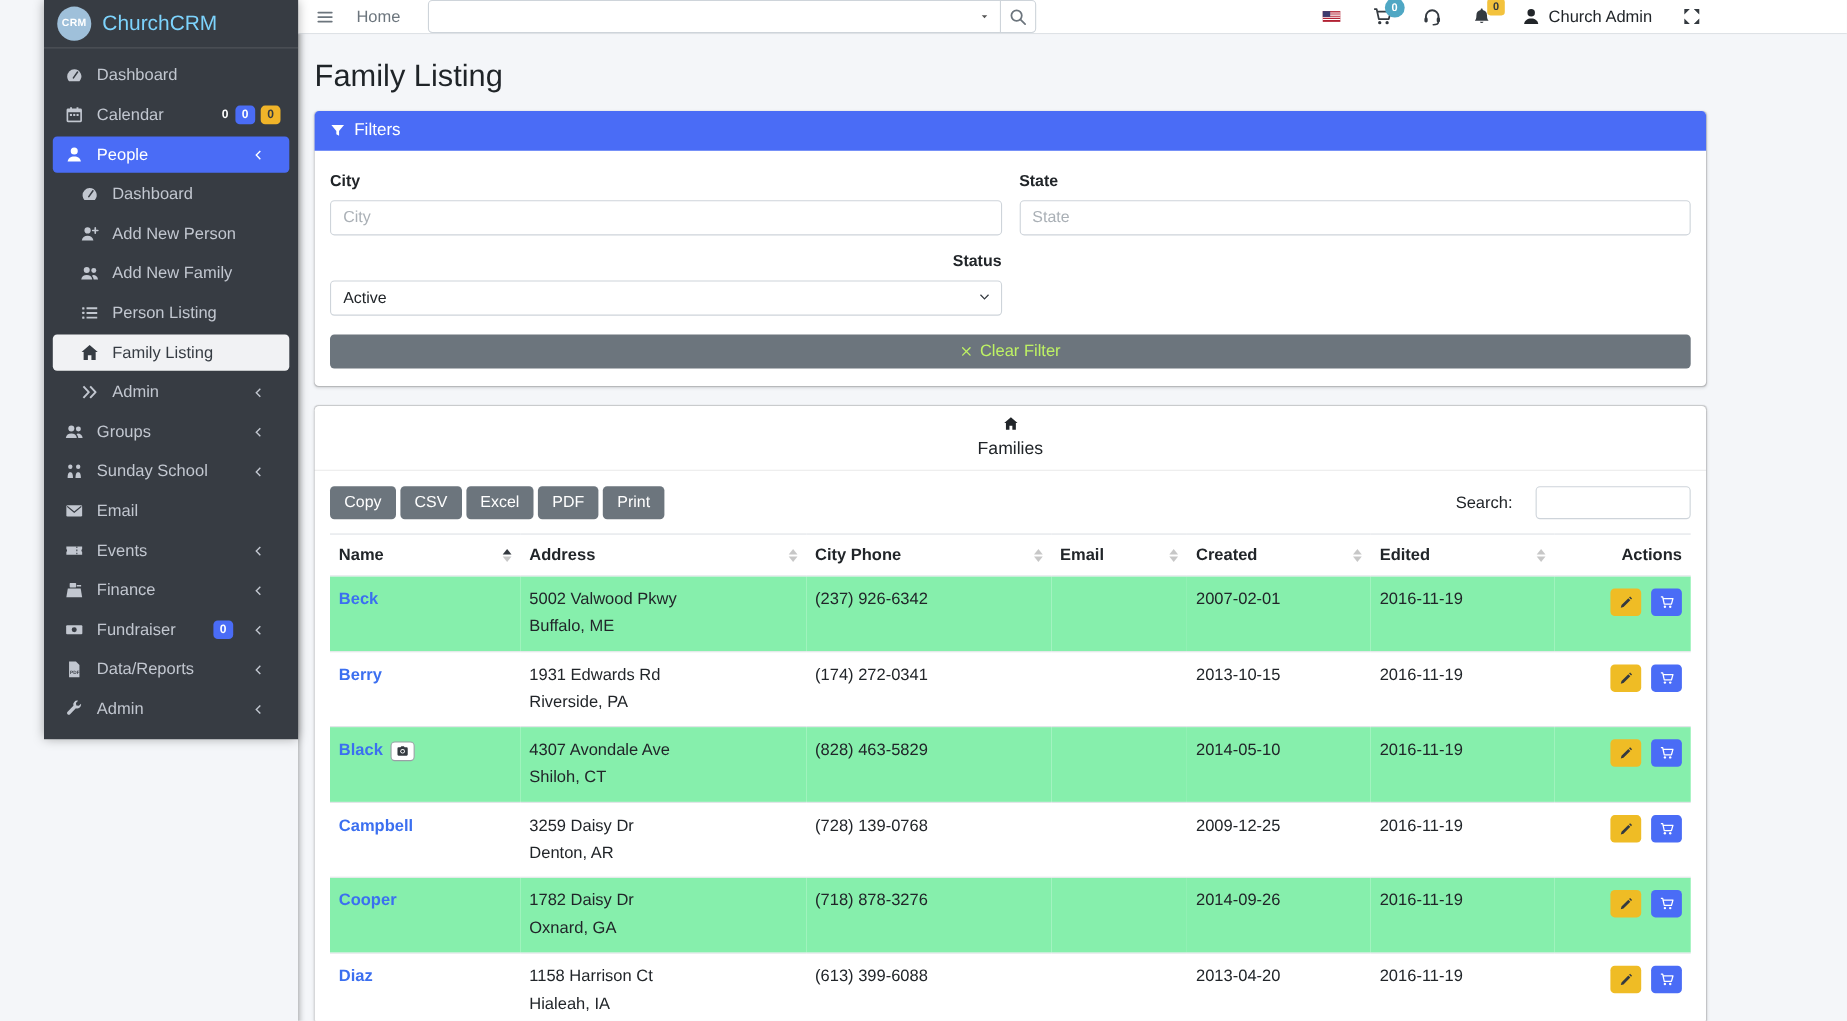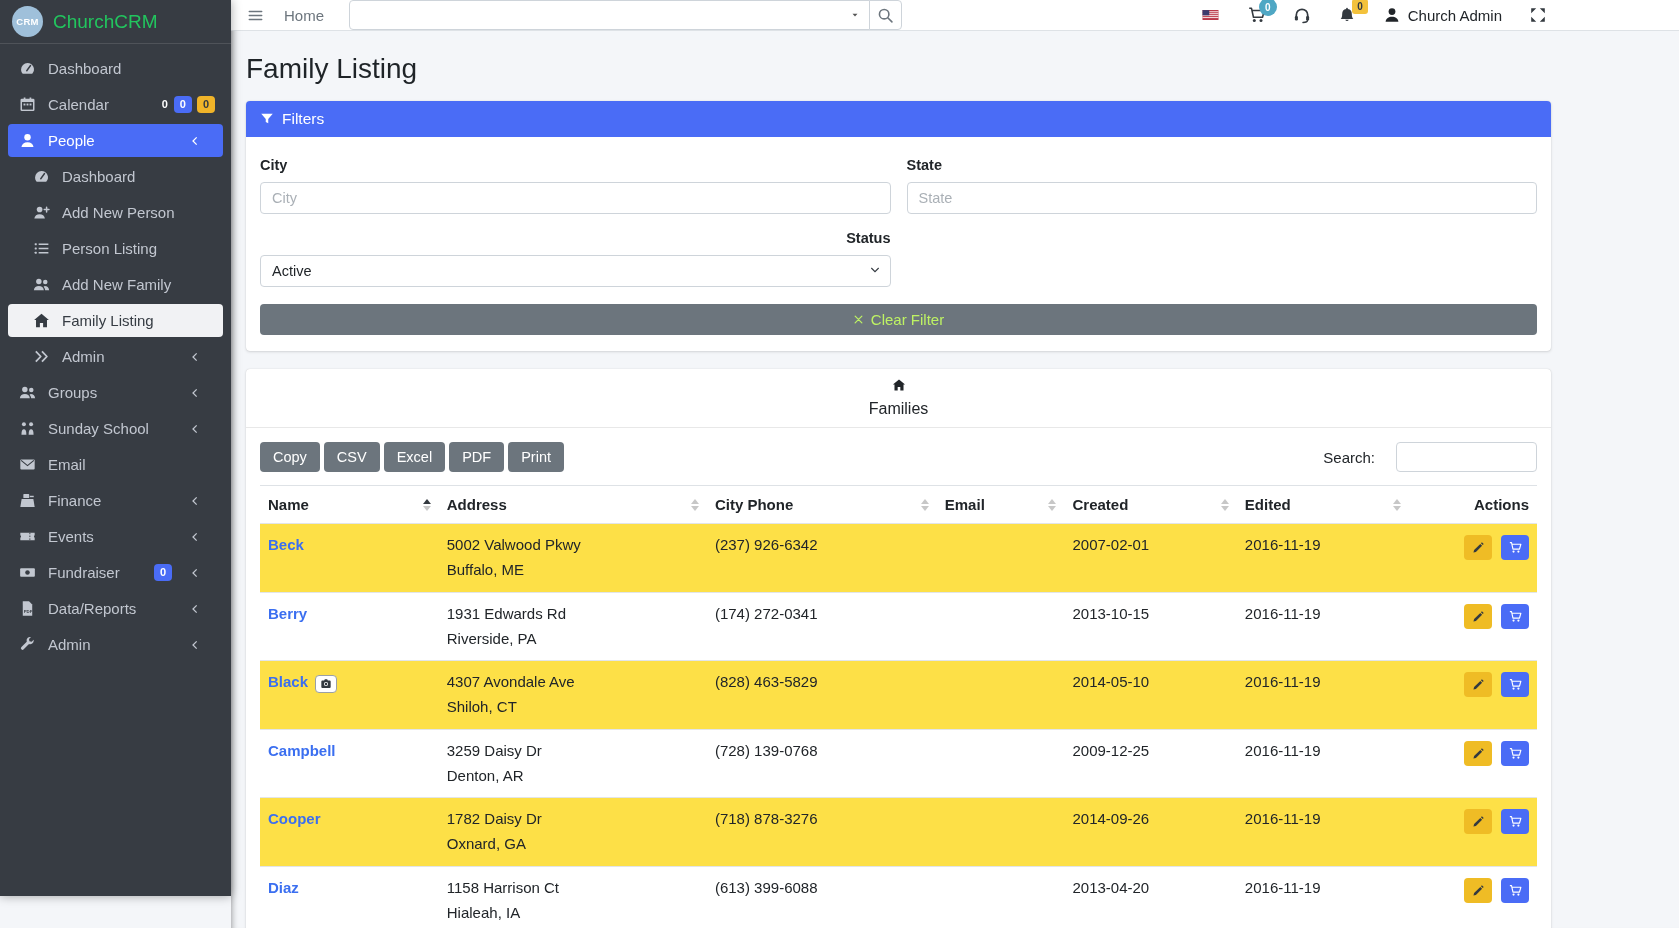--- a/index.html
+++ b/index.html
@@ -5,28 +5,28 @@
   * { box-sizing: border-box; }
   html,body { margin:0; padding:0; }
   body {
     width:1679px; height:928px; overflow:hidden;
     font-family:"Liberation Sans", sans-serif;
     background:#f4f6f9; color:#212529; font-size:15px;
   }
   .layout { display:flex; width:1679px; height:928px; }
 
   
-  .sidebar { width:231px; min-width:231px; background:#373c43; height:896px;
-             box-shadow:0 0 10px rgba(0,0,0,.35); z-index:5; }
+  .sidebar { width:231px; min-width:231px; background:#373c43; height:672px;
+             box-shadow:0 0 10px rgba(0,0,0,.35); z-index:5;margin-left:40px; }
   .brand { height:44px; display:flex; align-items:center; gap:10px; padding:0 12px;
            border-bottom:1px solid rgba(255,255,255,.12); cursor:pointer; }
   .brand-logo { width:31px; height:31px; border-radius:50%; background:#9fc0da; color:#fff;
                 font-size:9.5px; font-weight:bold; display:flex; align-items:center; justify-content:center;
                 letter-spacing:.3px; }
-  .brand-name { color:#22c55e; font-size:19px; font-weight:400; }
+  .brand-name { color:#7dd3fc; font-size:19px; font-weight:400; }
   .nav { padding:8px; }
   .nav-item { display:flex; align-items:center; color:#c2c7d0; padding:8px 8px; margin-bottom:3px;
               border-radius:4px; text-decoration:none; cursor:pointer; font-size:15px; }
   .nav-item .icon { width:23px; margin-right:9px; display:flex; justify-content:center; color:#c2c7d0; }
   .nav-item.sub { padding-left:22px; }
   .nav-item.active { background:#4a6cf6; color:#fff; }
   .nav-item.active .icon { color:#fff; }
   .nav-item.active-light { background:#f1f2f4; color:#363c43; }
   .nav-item.active-light .icon { color:#363c43; }
   .nav-right { margin-left:auto; display:flex; align-items:center; gap:5px; }
@@ -99,21 +99,21 @@
   thead th.th-actions { text-align:right; padding-right:8px; cursor:default; }
   .sort { position:absolute; right:8px; top:50%; transform:translateY(-50%); display:flex;
           flex-direction:column; gap:2px; }
   .s-up { width:0; height:0; border-left:4px solid transparent; border-right:4px solid transparent;
           border-bottom:5px solid rgba(0,0,0,.22); }
   .s-down { width:0; height:0; border-left:4px solid transparent; border-right:4px solid transparent;
             border-top:5px solid rgba(0,0,0,.22); }
   .sort-asc .s-up { border-bottom-color:#343a40; }
   tbody td { padding:11px 8px; vertical-align:top; line-height:1.35; }
   tbody tr { border-top:1px solid #e2e5e8; }
-  tbody tr.stripe { background:#fde047; }
+  tbody tr.stripe { background:#86efac; }
   .name-link { color:#3b6ff0; font-weight:bold; text-decoration:none; cursor:pointer; }
   .photo-chip { display:inline-flex; align-items:center; border:1px solid #9aa0a6; border-radius:4px;
                 padding:2px 4px; margin-left:7px; vertical-align:-3px; color:#343a40; cursor:pointer;
                 background:#fff; }
   .addr-line2 { margin-top:5px; }
   .action-btns { display:flex; gap:9px; justify-content:flex-end; }
   .abtn { width:28px; height:25px; border:none; border-radius:4px; display:flex; align-items:center;
           justify-content:center; cursor:pointer; padding:0; }
   .btn-edit { background:#efbc25; color:#343a40; }
   .btn-cart { background:#4a6cf6; color:#fff; }
@@ -202,76 +202,76 @@
               <path d="M1.4 15.4c.4-3 2.6-4.5 5.6-4.5s5.2 1.5 5.6 4.5z" fill="currentColor"></path>
               <path d="M14.4 3.4v5M11.9 5.9h5" stroke="currentColor" stroke-width="1.6" stroke-linecap="round"></path>
             </svg>
           </span>
           <span>Add New Person</span>
           <span class="nav-right"></span>
         </a>
         <a class="nav-item sub">
           <span class="icon ">
             <svg viewBox="0 0 18 18" aria-hidden="true">
+              <circle cx="6.2" cy="5.8" r="2.9" fill="currentColor"></circle>
+              <path d="M.9 15c.4-2.9 2.4-4.3 5.3-4.3s4.9 1.4 5.3 4.3z" fill="currentColor"></path>
+              <circle cx="13" cy="6.3" r="2.4" fill="currentColor"></circle>
+              <path d="M12.4 10.7c2.5.1 4.3 1.5 4.7 4.3h-4.2a6.3 6.3 0 0 0-1.7-3.6z" fill="currentColor"></path>
+            </svg>
+          </span>
+          <span>Add New Family</span>
+          <span class="nav-right"></span>
+        </a>
+        <a class="nav-item sub">
+          <span class="icon ">
+            <svg viewBox="0 0 18 18" aria-hidden="true">
               <rect x="1.8" y="3.4" width="2.2" height="2.2" rx="0.5" fill="currentColor"></rect>
               <rect x="1.8" y="7.9" width="2.2" height="2.2" rx="0.5" fill="currentColor"></rect>
               <rect x="1.8" y="12.4" width="2.2" height="2.2" rx="0.5" fill="currentColor"></rect>
               <path d="M6 4.5h10.3M6 9h10.3M6 13.5h10.3" stroke="currentColor" stroke-width="1.8"></path>
             </svg>
           </span>
           <span>Person Listing</span>
           <span class="nav-right"></span>
         </a>
+        <a class="nav-item sub active-light">
+          <span class="icon ">
+            <svg viewBox="0 0 18 18" aria-hidden="true">
+              <path d="m9 1.8 7.8 6.7h-2v7.7h-4.1v-4.6H7.3v4.6H3.2V8.5h-2z" fill="currentColor"></path>
+            </svg>
+          </span>
+          <span>Family Listing</span>
+          <span class="nav-right"></span>
+        </a>
         <a class="nav-item sub">
+          <span class="icon ">
+            <svg viewBox="0 0 18 18" aria-hidden="true">
+              <path d="m3 3.5 5.2 5.5L3 14.5M9.5 3.5l5.2 5.5-5.2 5.5" stroke="currentColor" stroke-width="1.9" fill="none" stroke-linejoin="round"></path>
+            </svg>
+          </span>
+          <span>Admin</span>
+          <span class="nav-right">
+            <span class="chev">
+              <span class="icon sm">
+                <svg viewBox="0 0 18 18" aria-hidden="true">
+                  <path d="M11.5 3.5 6 9l5.5 5.5" stroke="currentColor" stroke-width="1.9" fill="none"></path>
+                </svg>
+              </span>
+            </span>
+          </span>
+        </a>
+        <a class="nav-item">
           <span class="icon ">
             <svg viewBox="0 0 18 18" aria-hidden="true">
               <circle cx="6.2" cy="5.8" r="2.9" fill="currentColor"></circle>
               <path d="M.9 15c.4-2.9 2.4-4.3 5.3-4.3s4.9 1.4 5.3 4.3z" fill="currentColor"></path>
               <circle cx="13" cy="6.3" r="2.4" fill="currentColor"></circle>
               <path d="M12.4 10.7c2.5.1 4.3 1.5 4.7 4.3h-4.2a6.3 6.3 0 0 0-1.7-3.6z" fill="currentColor"></path>
             </svg>
           </span>
-          <span>Add New Family</span>
-          <span class="nav-right"></span>
-        </a>
-        <a class="nav-item sub active-light">
-          <span class="icon ">
-            <svg viewBox="0 0 18 18" aria-hidden="true">
-              <path d="m9 1.8 7.8 6.7h-2v7.7h-4.1v-4.6H7.3v4.6H3.2V8.5h-2z" fill="currentColor"></path>
-            </svg>
-          </span>
-          <span>Family Listing</span>
-          <span class="nav-right"></span>
-        </a>
-        <a class="nav-item sub">
-          <span class="icon ">
-            <svg viewBox="0 0 18 18" aria-hidden="true">
-              <path d="m3 3.5 5.2 5.5L3 14.5M9.5 3.5l5.2 5.5-5.2 5.5" stroke="currentColor" stroke-width="1.9" fill="none" stroke-linejoin="round"></path>
-            </svg>
-          </span>
-          <span>Admin</span>
-          <span class="nav-right">
-            <span class="chev">
-              <span class="icon sm">
-                <svg viewBox="0 0 18 18" aria-hidden="true">
-                  <path d="M11.5 3.5 6 9l5.5 5.5" stroke="currentColor" stroke-width="1.9" fill="none"></path>
-                </svg>
-              </span>
-            </span>
-          </span>
-        </a>
-        <a class="nav-item">
-          <span class="icon ">
-            <svg viewBox="0 0 18 18" aria-hidden="true">
-              <circle cx="6.2" cy="5.8" r="2.9" fill="currentColor"></circle>
-              <path d="M.9 15c.4-2.9 2.4-4.3 5.3-4.3s4.9 1.4 5.3 4.3z" fill="currentColor"></path>
-              <circle cx="13" cy="6.3" r="2.4" fill="currentColor"></circle>
-              <path d="M12.4 10.7c2.5.1 4.3 1.5 4.7 4.3h-4.2a6.3 6.3 0 0 0-1.7-3.6z" fill="currentColor"></path>
-            </svg>
-          </span>
           <span>Groups</span>
           <span class="nav-right">
             <span class="chev">
               <span class="icon sm">
                 <svg viewBox="0 0 18 18" aria-hidden="true">
                   <path d="M11.5 3.5 6 9l5.5 5.5" stroke="currentColor" stroke-width="1.9" fill="none"></path>
                 </svg>
               </span>
             </span>
           </span>
@@ -302,44 +302,44 @@
               <rect x="1.4" y="3.6" width="15.2" height="10.8" rx="1.2" fill="currentColor"></rect>
               <path d="m2.2 4.6 6.8 5.6 6.8-5.6" stroke="#373c43" stroke-width="1.2" fill="none"></path>
             </svg>
           </span>
           <span>Email</span>
           <span class="nav-right"></span>
         </a>
         <a class="nav-item">
           <span class="icon ">
             <svg viewBox="0 0 18 18" aria-hidden="true">
+              <path d="M1.4 5h15.2v2.6a1.7 1.7 0 0 0 0 2.8V13H1.4v-2.6a1.7 1.7 0 0 0 0-2.8z" fill="currentColor"></path>
+              <path d="M11.5 5v8" stroke="#373c43" stroke-width="1" stroke-dasharray="1.6 1.4"></path>
+            </svg>
+          </span>
+          <span>Events</span>
+          <span class="nav-right">
+            <span class="chev">
+              <span class="icon sm">
+                <svg viewBox="0 0 18 18" aria-hidden="true">
+                  <path d="M11.5 3.5 6 9l5.5 5.5" stroke="currentColor" stroke-width="1.9" fill="none"></path>
+                </svg>
+              </span>
+            </span>
+          </span>
+        </a>
+        <a class="nav-item">
+          <span class="icon ">
+            <svg viewBox="0 0 18 18" aria-hidden="true">
               <rect x="4.6" y="2.2" width="6.2" height="4.2" rx="0.6" fill="currentColor"></rect>
               <path d="M11.4 4h4.2v1.5h-4.2z" fill="currentColor"></path>
               <path d="M2.8 7.4h12.4l1.4 8.4H1.4z" fill="currentColor"></path>
             </svg>
           </span>
           <span>Finance</span>
-          <span class="nav-right">
-            <span class="chev">
-              <span class="icon sm">
-                <svg viewBox="0 0 18 18" aria-hidden="true">
-                  <path d="M11.5 3.5 6 9l5.5 5.5" stroke="currentColor" stroke-width="1.9" fill="none"></path>
-                </svg>
-              </span>
-            </span>
-          </span>
-        </a>
-        <a class="nav-item">
-          <span class="icon ">
-            <svg viewBox="0 0 18 18" aria-hidden="true">
-              <path d="M1.4 5h15.2v2.6a1.7 1.7 0 0 0 0 2.8V13H1.4v-2.6a1.7 1.7 0 0 0 0-2.8z" fill="currentColor"></path>
-              <path d="M11.5 5v8" stroke="#373c43" stroke-width="1" stroke-dasharray="1.6 1.4"></path>
-            </svg>
-          </span>
-          <span>Events</span>
           <span class="nav-right">
             <span class="chev">
               <span class="icon sm">
                 <svg viewBox="0 0 18 18" aria-hidden="true">
                   <path d="M11.5 3.5 6 9l5.5 5.5" stroke="currentColor" stroke-width="1.9" fill="none"></path>
                 </svg>
               </span>
             </span>
           </span>
         </a>

